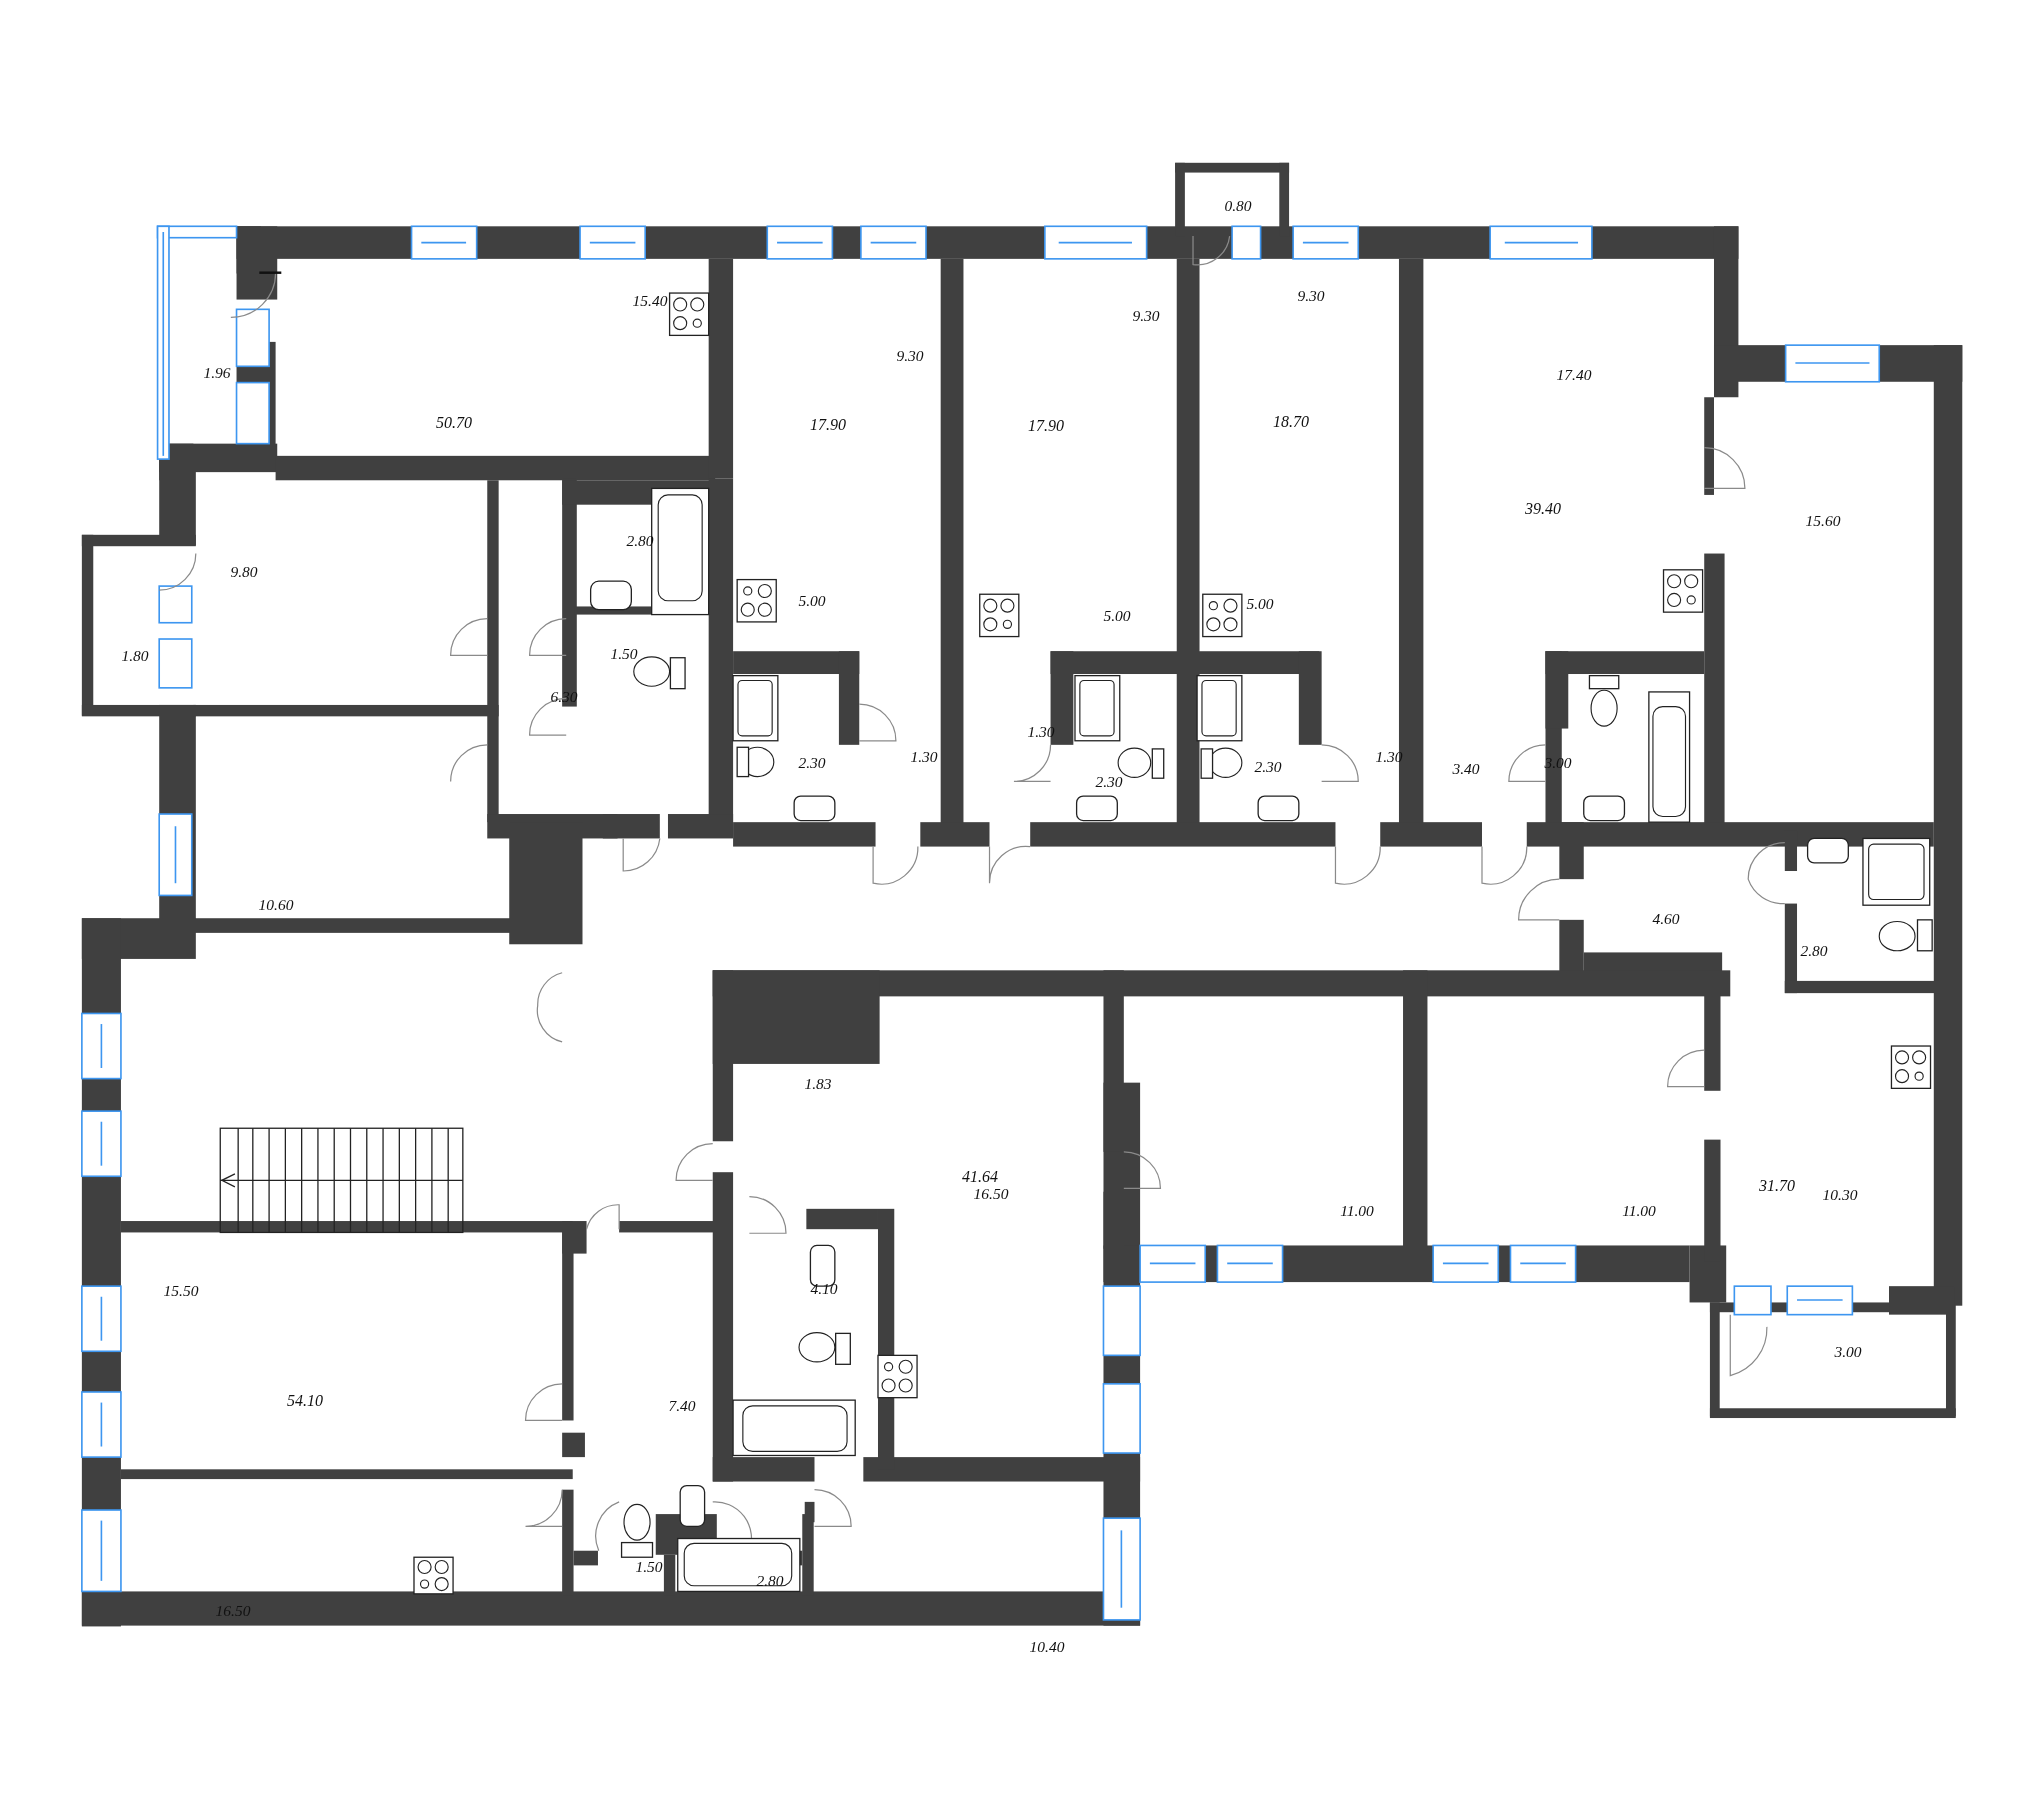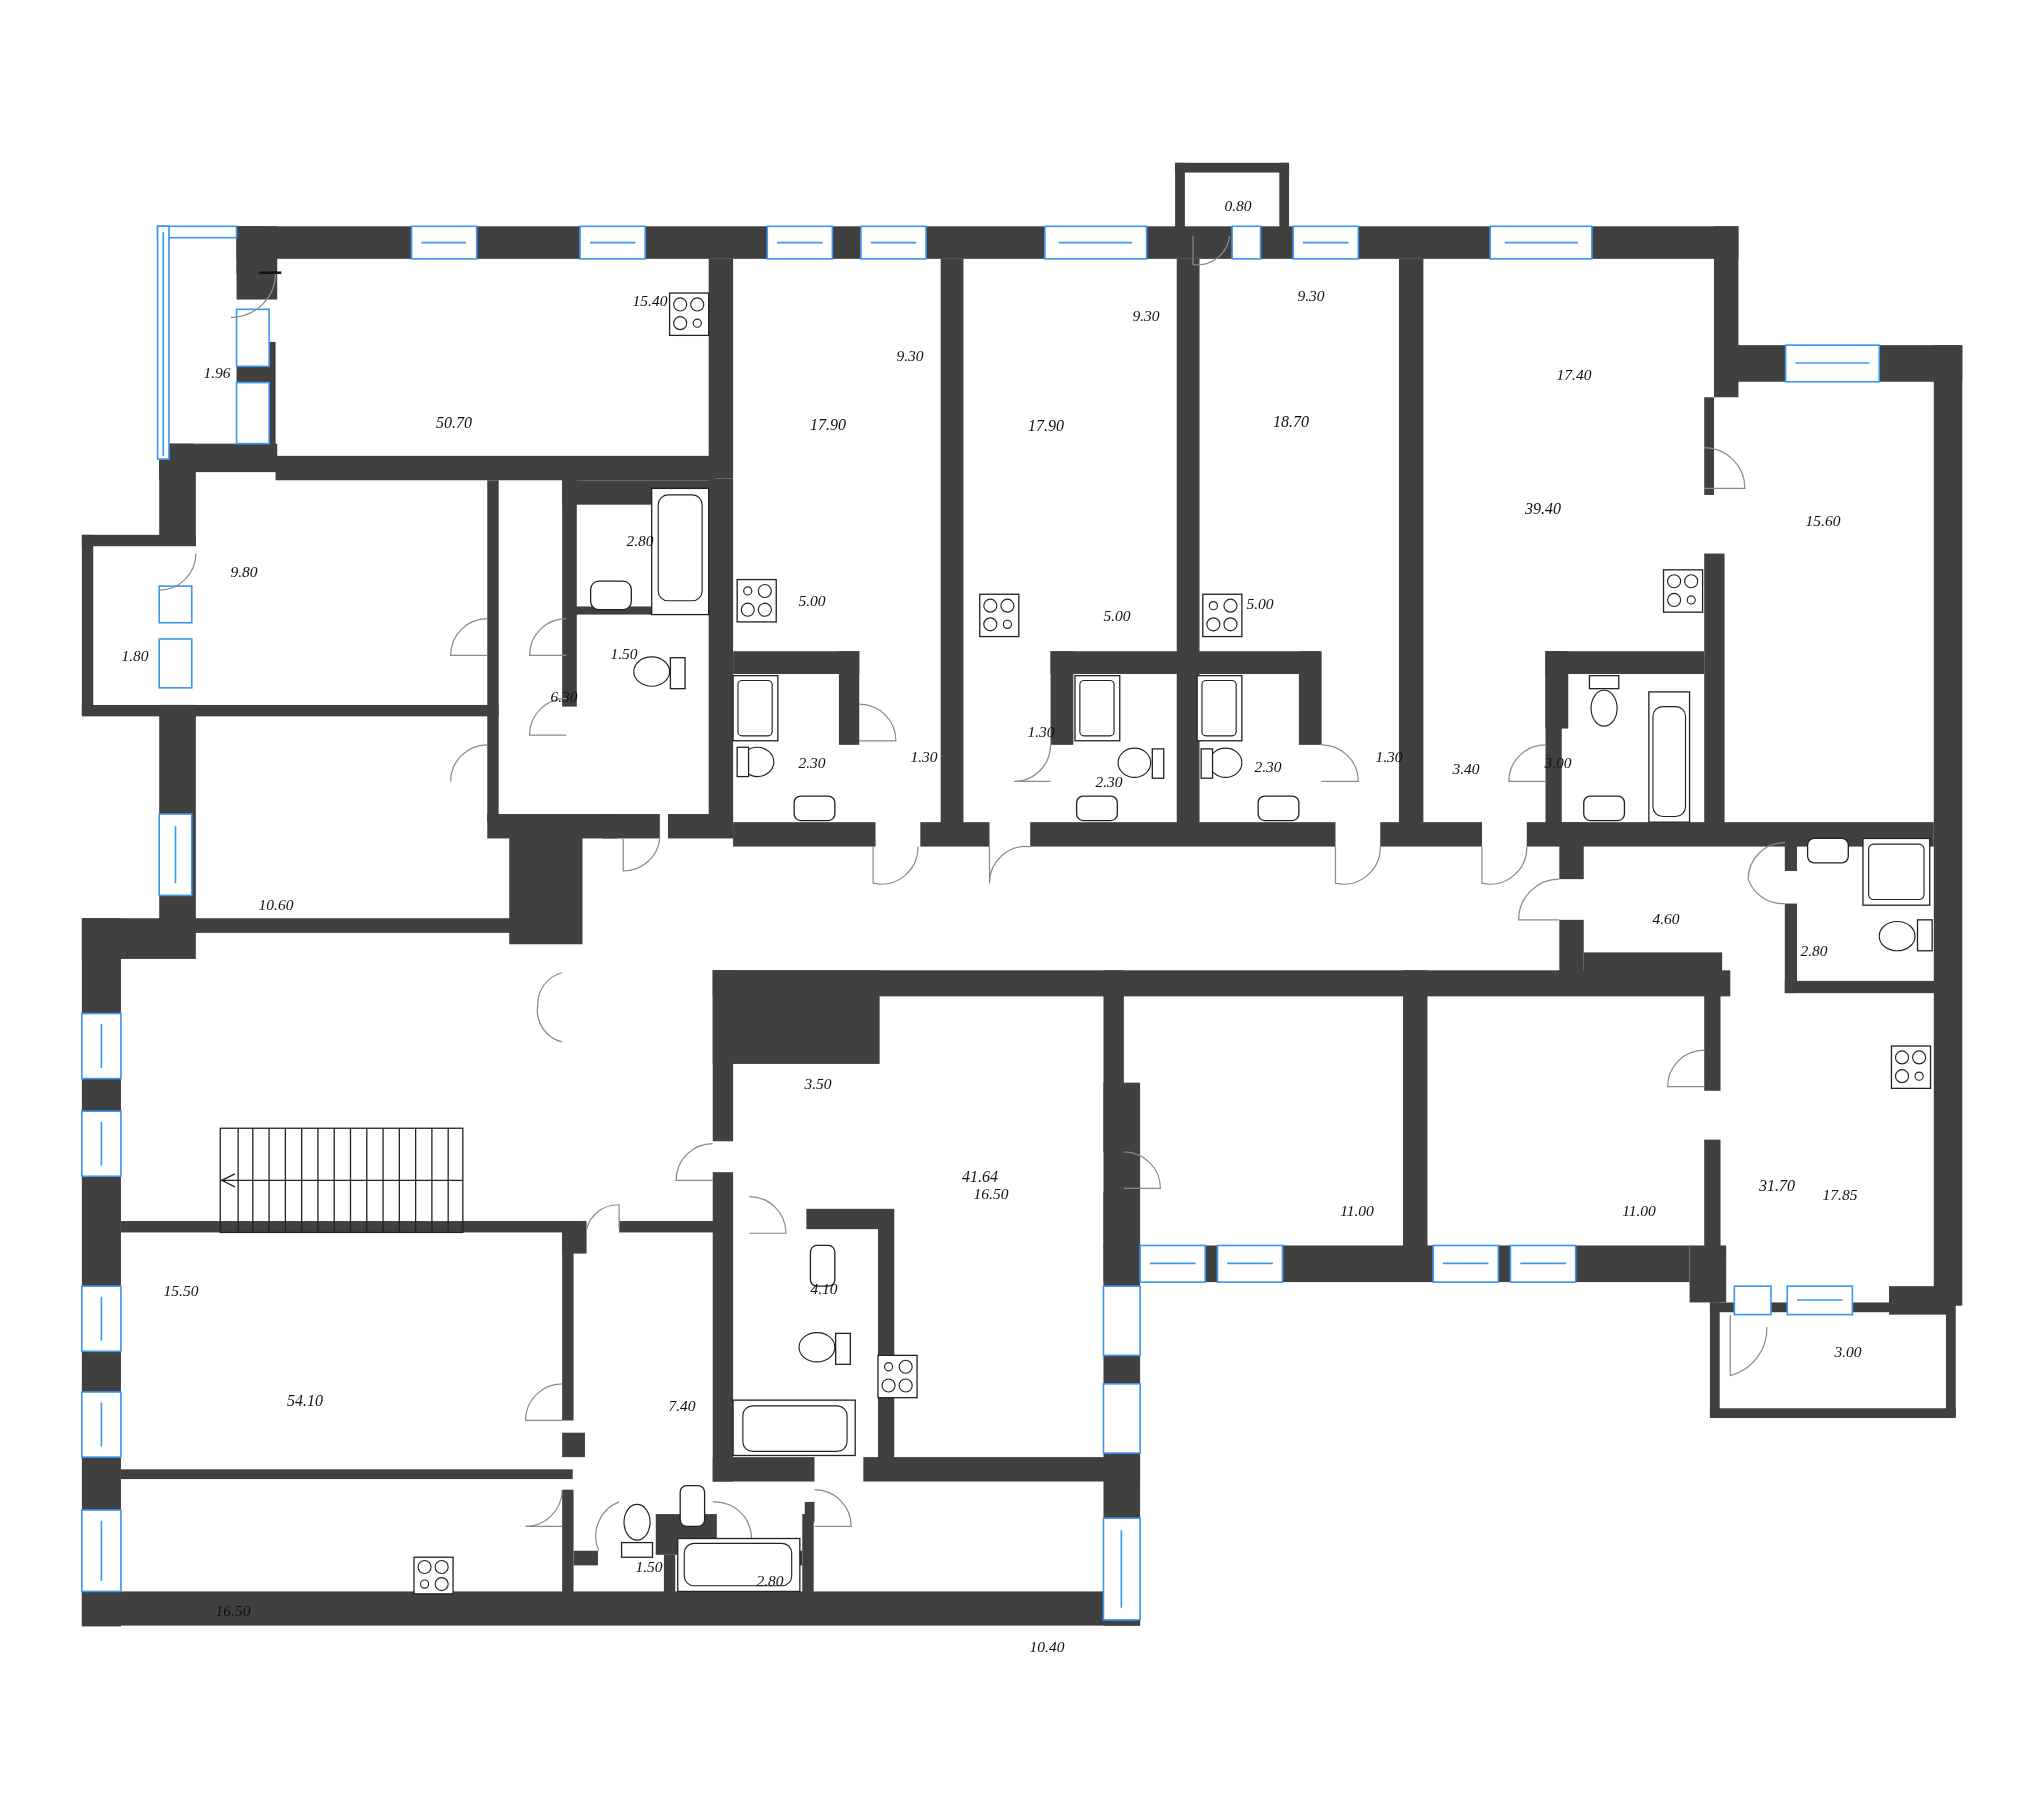--- a/index.html
+++ b/index.html
@@ -556,28 +556,28 @@
   <span class="lbl sm" style="left:1574px;top:375px">17.40</span>
   <span class="lbl sm" style="left:1823px;top:521px">15.60</span>
   <span class="lbl sm" style="left:1466px;top:769px">3.40</span>
   <span class="lbl sm" style="left:1558px;top:763px">3.00</span>
 </div>
 
 <div>
   <span class="lbl lg" style="left:1777px;top:1186px">31.70</span>
   <span class="lbl sm" style="left:1666px;top:919px">4.60</span>
   <span class="lbl sm" style="left:1814px;top:951px">2.80</span>
-  <span class="lbl sm" style="left:1840px;top:1195px">17.85</span>
+  <span class="lbl sm" style="left:1840px;top:1195px">10.30</span>
   <span class="lbl sm" style="left:1639px;top:1211px">11.00</span>
   <span class="lbl sm" style="left:1848px;top:1352px">3.00</span>
 </div>
 
 <div>
   <span class="lbl lg" style="left:980px;top:1177px">41.64</span>
-  <span class="lbl sm" style="left:818px;top:1084px">3.50</span>
+  <span class="lbl sm" style="left:818px;top:1084px">1.83</span>
   <span class="lbl sm" style="left:991px;top:1194px">16.50</span>
   <span class="lbl sm" style="left:824px;top:1289px">4.10</span>
   <span class="lbl sm" style="left:1357px;top:1211px">11.00</span>
 </div>
 
 <div>
   <span class="lbl lg" style="left:305px;top:1401px">54.10</span>
   <span class="lbl sm" style="left:181px;top:1291px">15.50</span>
   <span class="lbl sm" style="left:682px;top:1406px">7.40</span>
   <span class="lbl sm" style="left:233px;top:1611px">16.50</span>

